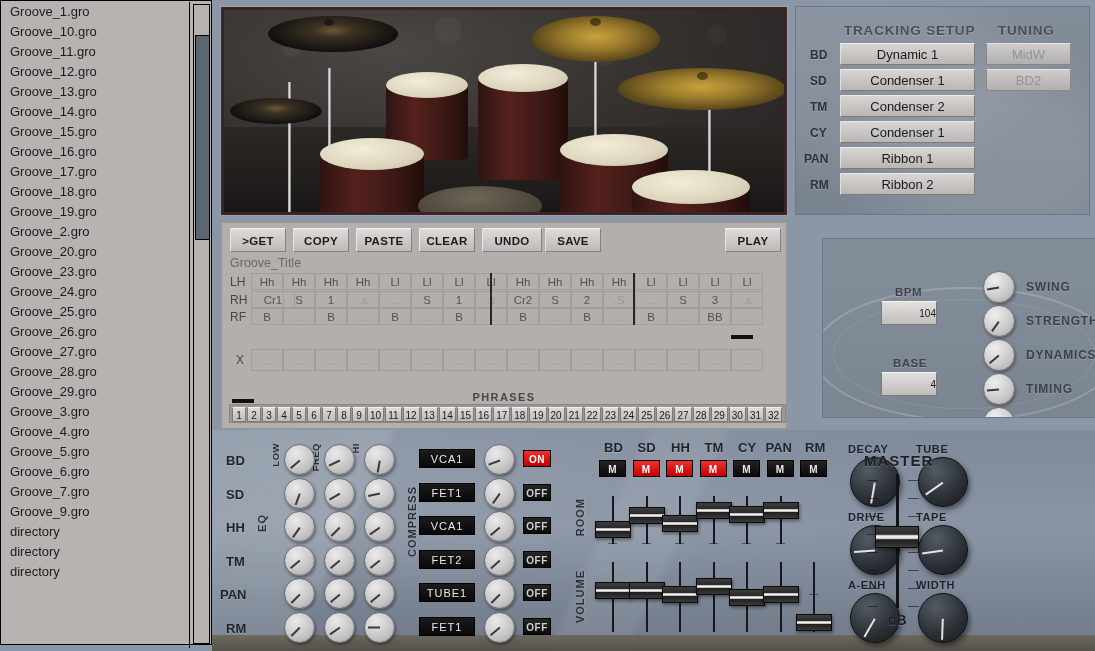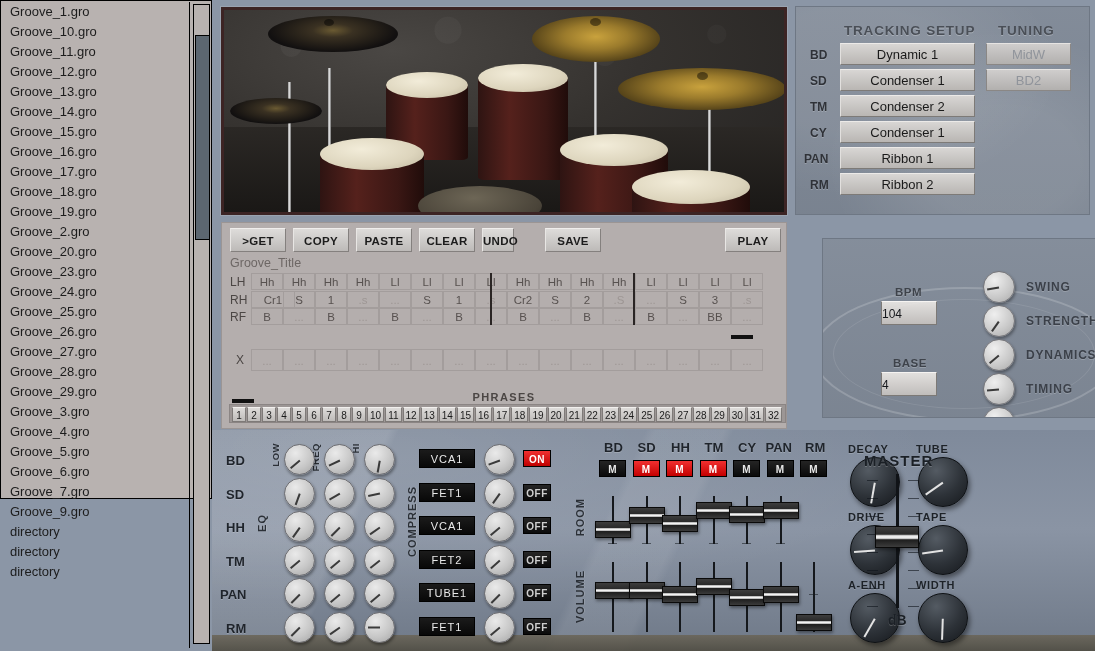--- a/index.html
+++ b/index.html
@@ -6,21 +6,21 @@
   body{
     width:1095px;height:651px;overflow:hidden;
     background:#8b96a6;
     font-family:"Liberation Sans", sans-serif;
     -webkit-font-smoothing:antialiased;
   }
   #root{position:relative;width:1095px;height:651px;}
 
   
   #browser{
-    position:absolute;left:0;top:0;width:212px;height:499px;
+    position:absolute;left:0;top:0;width:212px;height:645px;
     background:#b8b2b0;border:1px solid #000;box-sizing:border-box;
   }
   #file-list{
     position:absolute;left:1px;top:1px;width:188px;height:646px;
     overflow:hidden;box-sizing:border-box;border-right:1px solid #000;
   }
   .file-item{
     height:20px;line-height:20px;padding-left:8px;
     font-size:13px;color:#1c1c1c;white-space:nowrap;
     font-family:"Liberation Sans", sans-serif;
@@ -153,22 +153,22 @@
   }
   #tempo-panel::after{
     content:"";position:absolute;left:10px;top:60px;width:260px;height:108px;
     border:1px solid rgba(255,255,255,.10);border-radius:50%;
   }
   .tp-label{
     position:absolute;font-size:11.5px;font-weight:bold;color:#3e434b;
     letter-spacing:.5px;text-shadow:0 1px 0 rgba(255,255,255,.2);
   }
   .num-field{
-    position:absolute;width:56px;height:24px;line-height:24px;text-align:left;
-    font-size:12px;color:#16181c;
+    position:absolute;width:56px;height:24px;line-height:24px;text-align:right;
+    font-size:10px;color:#16181c;
     background:linear-gradient(180deg,#e2e0de,#c0bdbb);
     border:1px solid #7c7976;border-top-color:#f6f4f2;box-sizing:border-box;
   }
   .knob-lt{
     position:absolute;width:30px;height:30px;border-radius:50%;
     background:radial-gradient(circle at 35% 28%, #efefef, #c8c8c8 60%, #a8a8a8 100%);
     border:1px solid #76767a;box-shadow:1px 2px 3px rgba(0,0,0,.35);
   }
   .knob-lt .ptr{
     position:absolute;left:50%;top:50%;width:12px;height:1.5px;background:#3a3a3a;
@@ -365,21 +365,21 @@
         <div class="tune-btn" style="left:190px;top:62px;width:85px;">BD2</div>
       </div>
   </div>
 
   <div id="seq-panel">
     <div id="seq-buttons">
         <div class="top-btn" style="left:8px;width:56px;">&gt;GET</div>
         <div class="top-btn" style="left:71px;width:56px;">COPY</div>
         <div class="top-btn" style="left:134px;width:56px;">PASTE</div>
         <div class="top-btn" style="left:197px;width:56px;">CLEAR</div>
-        <div class="top-btn" style="left:260px;width:32px;">UNDO</div>
+        <div class="top-btn" style="left:260px;width:60px;">UNDO</div>
         <div class="top-btn" style="left:323px;width:56px;">SAVE</div>
       </div>
     <div class="top-btn" style="left:503px;width:56px;">PLAY</div>
     <div id="groove-title">Groove_Title</div>
 
     <div id="grid-labels">
         <div class="grid-row-label" style="left:8px;top:52px;">LH</div>
         <div class="grid-row-label" style="left:8px;top:69.5px;">RH</div>
         <div class="grid-row-label" style="left:8px;top:87px;">RF</div>
       </div>

